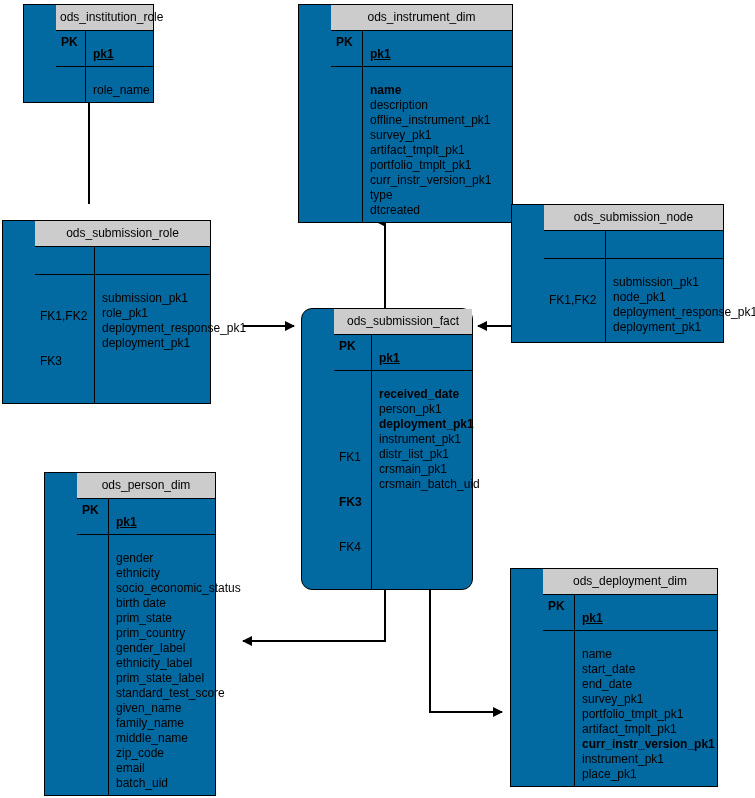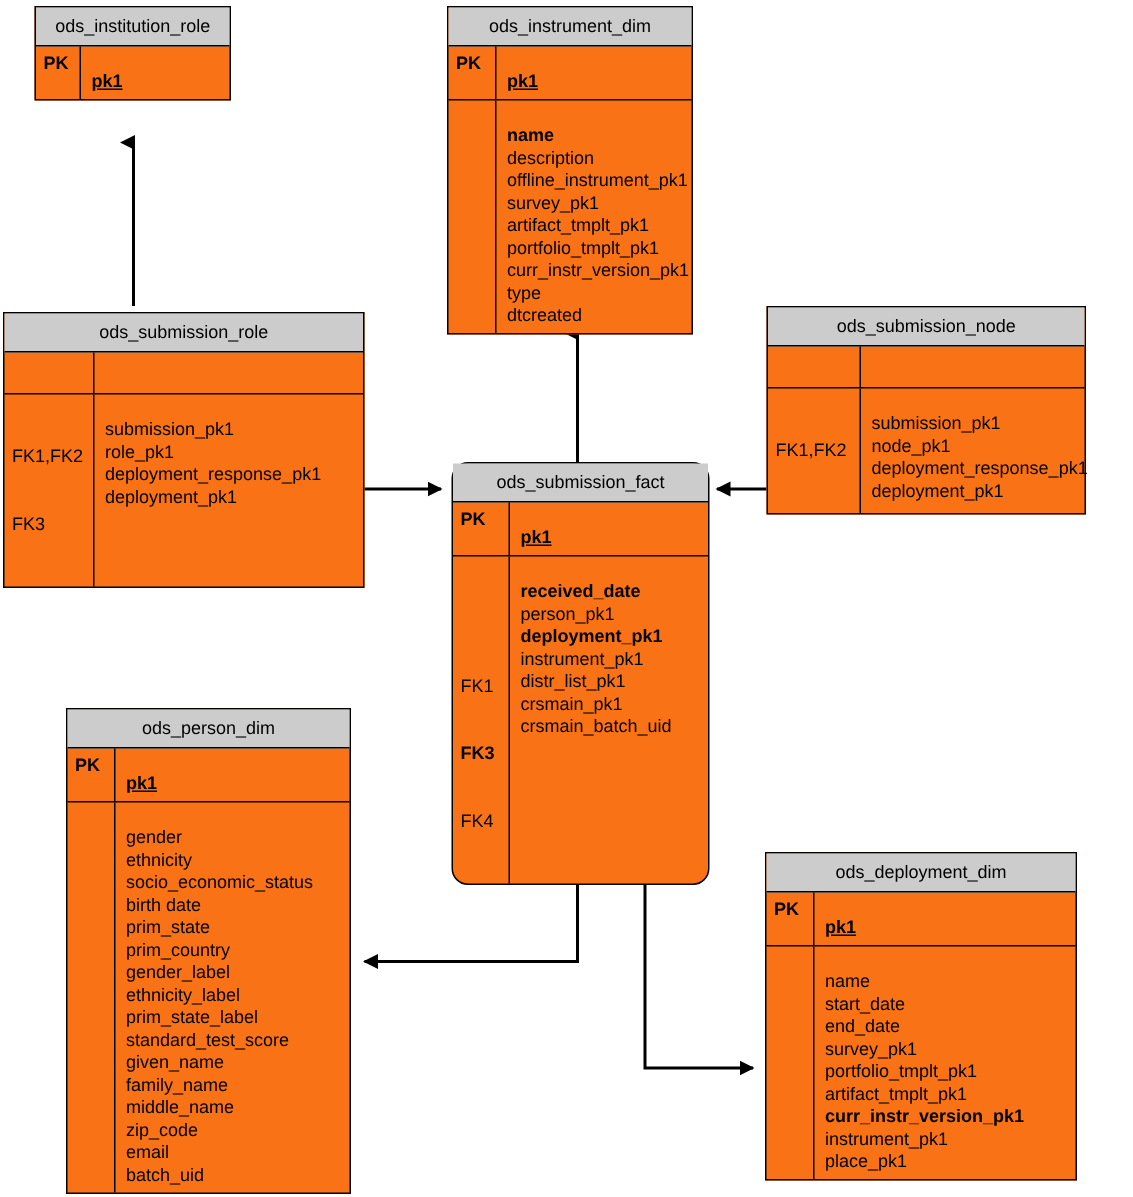--- a/index.html
+++ b/index.html
@@ -13,22 +13,23 @@
     height: 798px;
     background: #ffffff;
     font-family: "Liberation Sans", sans-serif;
     overflow: hidden;
   }
 
   
   .entity {
     position: absolute;
     border: 1px solid #000000;
-    background: #f97316;
-    box-sizing: border-box;
+    background: #0369a1;
+    box-sizing: border-box;
+    padding-left: 32px;
   }
   .entity-title {
     background: #cccccc;
     border-bottom: 1px solid #000000;
     text-align: center;
     font-size: 12px;
     color: #000000;
     line-height: 1;
     padding: 6px 4px 7px 4px;
     box-sizing: border-box;
@@ -120,23 +121,29 @@
   </div>
 
   <div class="entity" style="left:23px; top:4px; width:131px;">
     <div class="entity-title">ods_institution_role</div>
     <div class="row-block">
       <div class="keycol pk-label" style="width:30px;">PK</div>
       <div class="fieldcol">
         <div class="fld pk-field">pk1</div>
       </div>
     </div>
-  </div>
-
-  <div class="entity" style="left:298px; top:4px; width:164px;">
+    <div class="row-block">
+      <div class="keycol" style="width:30px;">&nbsp;</div>
+      <div class="fieldcol">
+        <div class="fld">role_name</div>
+      </div>
+    </div>
+  </div>
+
+  <div class="entity" style="left:298px; top:4px; width:215px;">
     <div class="entity-title">ods_instrument_dim</div>
     <div class="row-block">
       <div class="keycol pk-label" style="width:32px;">PK</div>
       <div class="fieldcol">
         <div class="fld pk-field">pk1</div>
       </div>
     </div>
     <div class="row-block">
       <div class="keycol" style="width:32px;">&nbsp;</div>
       <div class="fieldcol">
@@ -146,21 +153,21 @@
         <div class="fld">survey_pk1</div>
         <div class="fld">artifact_tmplt_pk1</div>
         <div class="fld">portfolio_tmplt_pk1</div>
         <div class="fld">curr_instr_version_pk1</div>
         <div class="fld">type</div>
         <div class="fld">dtcreated</div>
       </div>
     </div>
   </div>
 
-  <div class="entity" style="left:2px; top:208px; width:241px;">
+  <div class="entity" style="left:2px; top:220px; width:209px;">
     <div class="entity-title">ods_submission_role</div>
     <div class="row-block spacer-row">
       <div class="keycol" style="width:60px;">&nbsp;</div>
       <div class="fieldcol">&nbsp;</div>
     </div>
     <div class="row-block">
       <div class="keycol" style="width:60px;">
         <div class="keyline">FK1,FK2</div>
         <div class="keyline">FK3</div>
       </div>
@@ -212,21 +219,21 @@
         <div class="fld">person_pk1</div>
         <div class="fld bold">deployment_pk1</div>
         <div class="fld">instrument_pk1</div>
         <div class="fld">distr_list_pk1</div>
         <div class="fld">crsmain_pk1</div>
         <div class="fld">crsmain_batch_uid</div>
       </div>
     </div>
   </div>
 
-  <div class="entity" style="left:44px; top:472px; width:190px;">
+  <div class="entity" style="left:44px; top:472px; width:172px;">
     <div class="entity-title">ods_person_dim</div>
     <div class="row-block">
       <div class="keycol pk-label" style="width:32px;">PK</div>
       <div class="fieldcol">
         <div class="fld pk-field">pk1</div>
       </div>
     </div>
     <div class="row-block">
       <div class="keycol" style="width:32px;">&nbsp;</div>
       <div class="fieldcol">

